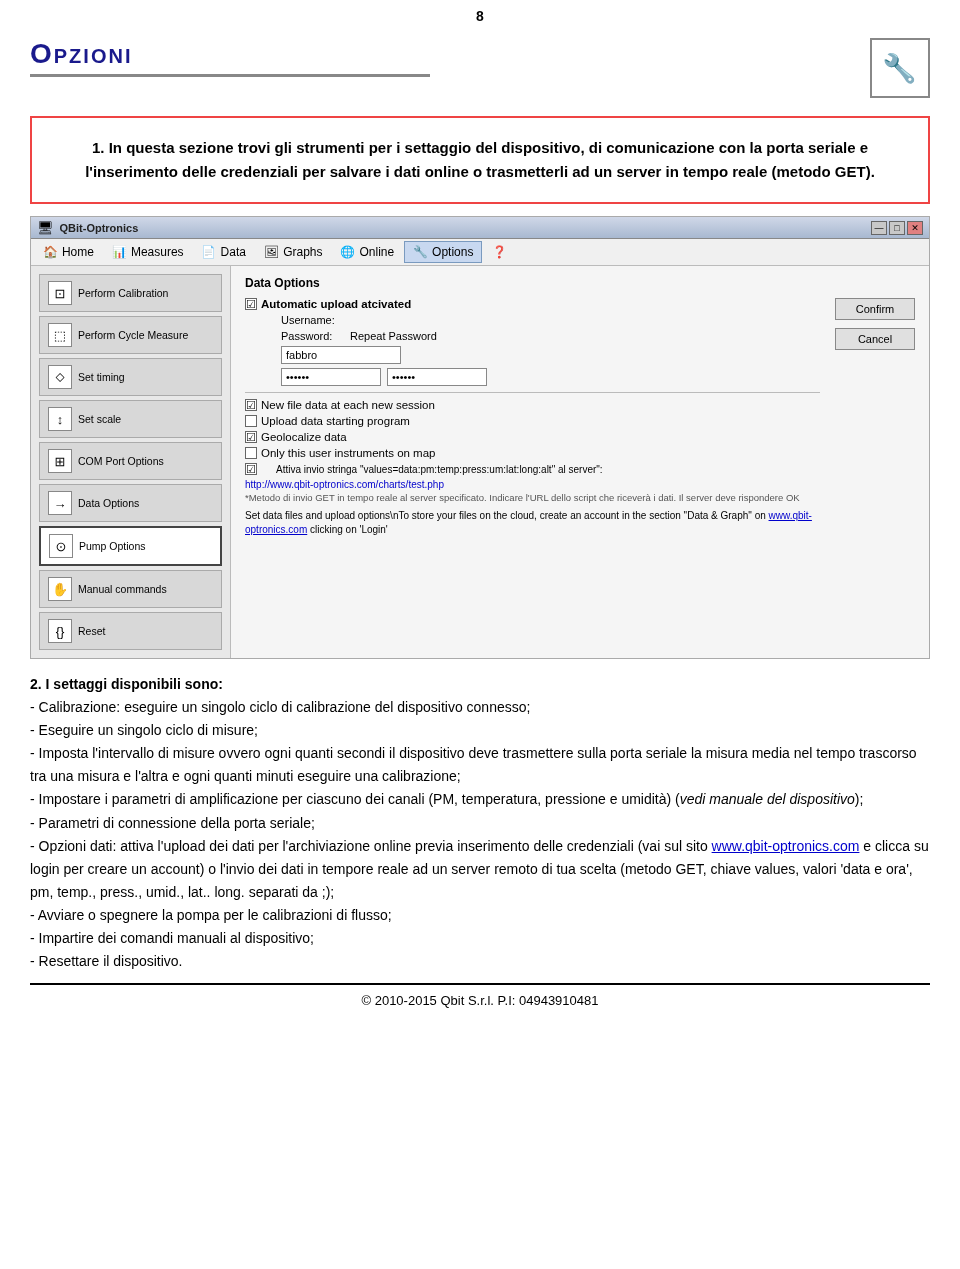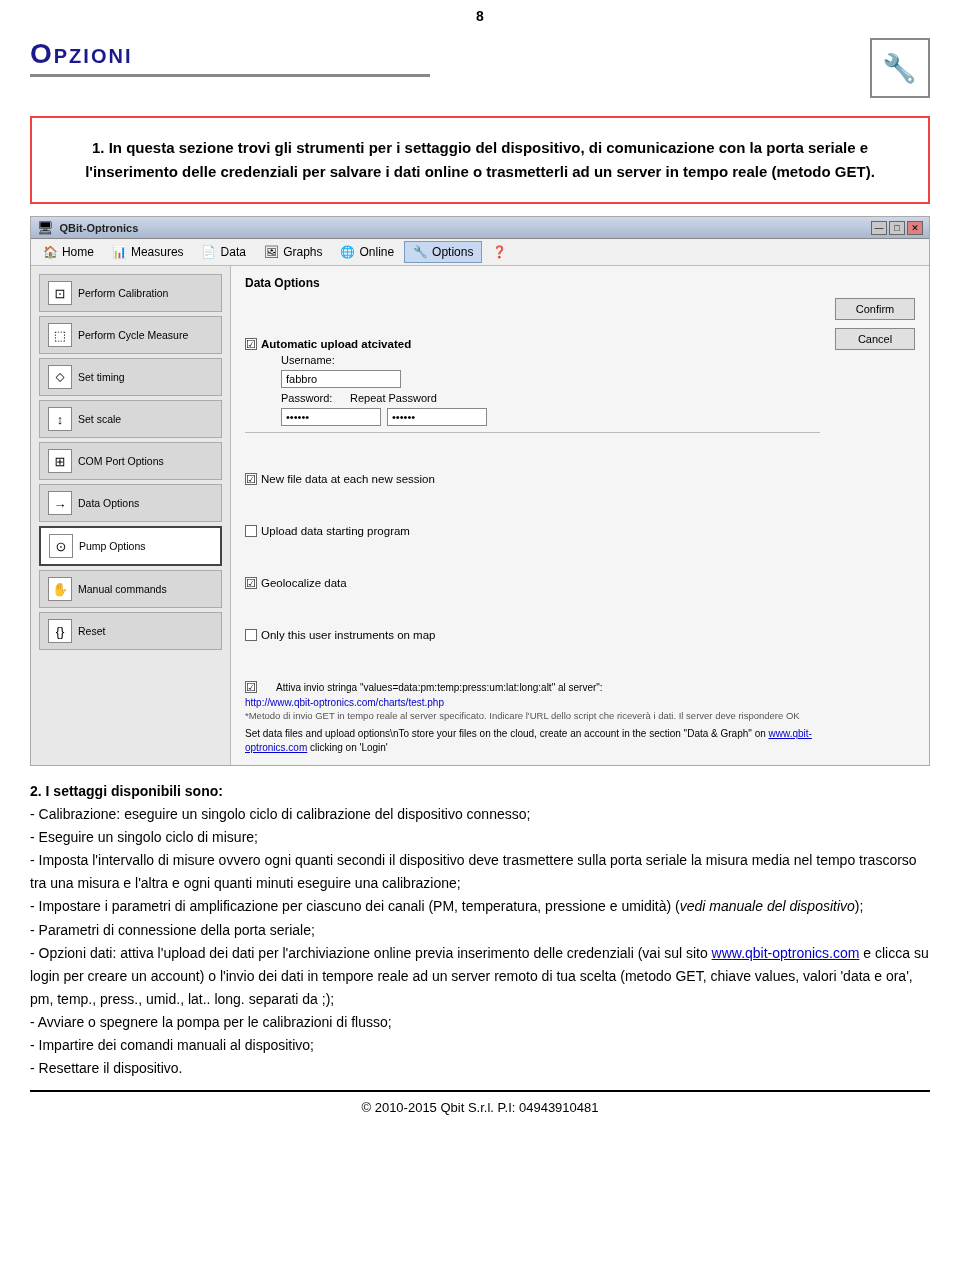--- a/index.html
+++ b/index.html
@@ -160,21 +160,21 @@
     .right-panel {
       flex: 1;
       padding: 10px 14px;
       font-size: 11.5px;
     }
     .panel-title {
       font-weight: bold;
       font-size: 12px;
       margin-bottom: 8px;
     }
-    .checkbox-row { display: flex; align-items: center; gap: 4px; margin-bottom: 4px; margin-top: 40px; }
+    .checkbox-row { display: flex; align-items: center; gap: 4px; margin-bottom: 4px; }
     .checkbox-box {
       width: 12px; height: 12px;
       border: 1px solid #666;
       background: #fff;
       display: flex; align-items: center; justify-content: center;
       font-size: 9px;
     }
     .checked::after { content: '☑'; font-size: 11px; }
     .label-text { font-size: 11.5px; font-weight: bold; }
     .form-row { display: flex; align-items: center; gap: 6px; margin-bottom: 4px; padding-left: 36px; }
@@ -340,26 +340,26 @@
 
           <div class="checkbox-row">
             <div class="checkbox-box checked"></div>
             <span class="label-text">Automatic upload atcivated</span>
           </div>
 
           <div class="form-row">
             <span class="field-label">Username:</span>
           </div>
           <div class="form-row">
-            <input class="text-input" type="text" style="width: 120px;" value="fabbro">
-          </div>
-
-          <div class="form-row">
             <span class="field-label">Password:</span>
             <span class="field-label" style="margin-left:8px;">Repeat Password</span>
+          </div>
+
+          <div class="form-row">
+            <input class="text-input" type="text" style="width: 120px;" value="fabbro">
           </div>
           <div class="form-row">
             <input class="text-input" type="password" value="******" style="">
             <input class="text-input" type="password" value="******" style="">
           </div>
 
           <div class="divider"></div>
 
           <div class="checkbox-row">
             <div class="checkbox-box checked"></div>

